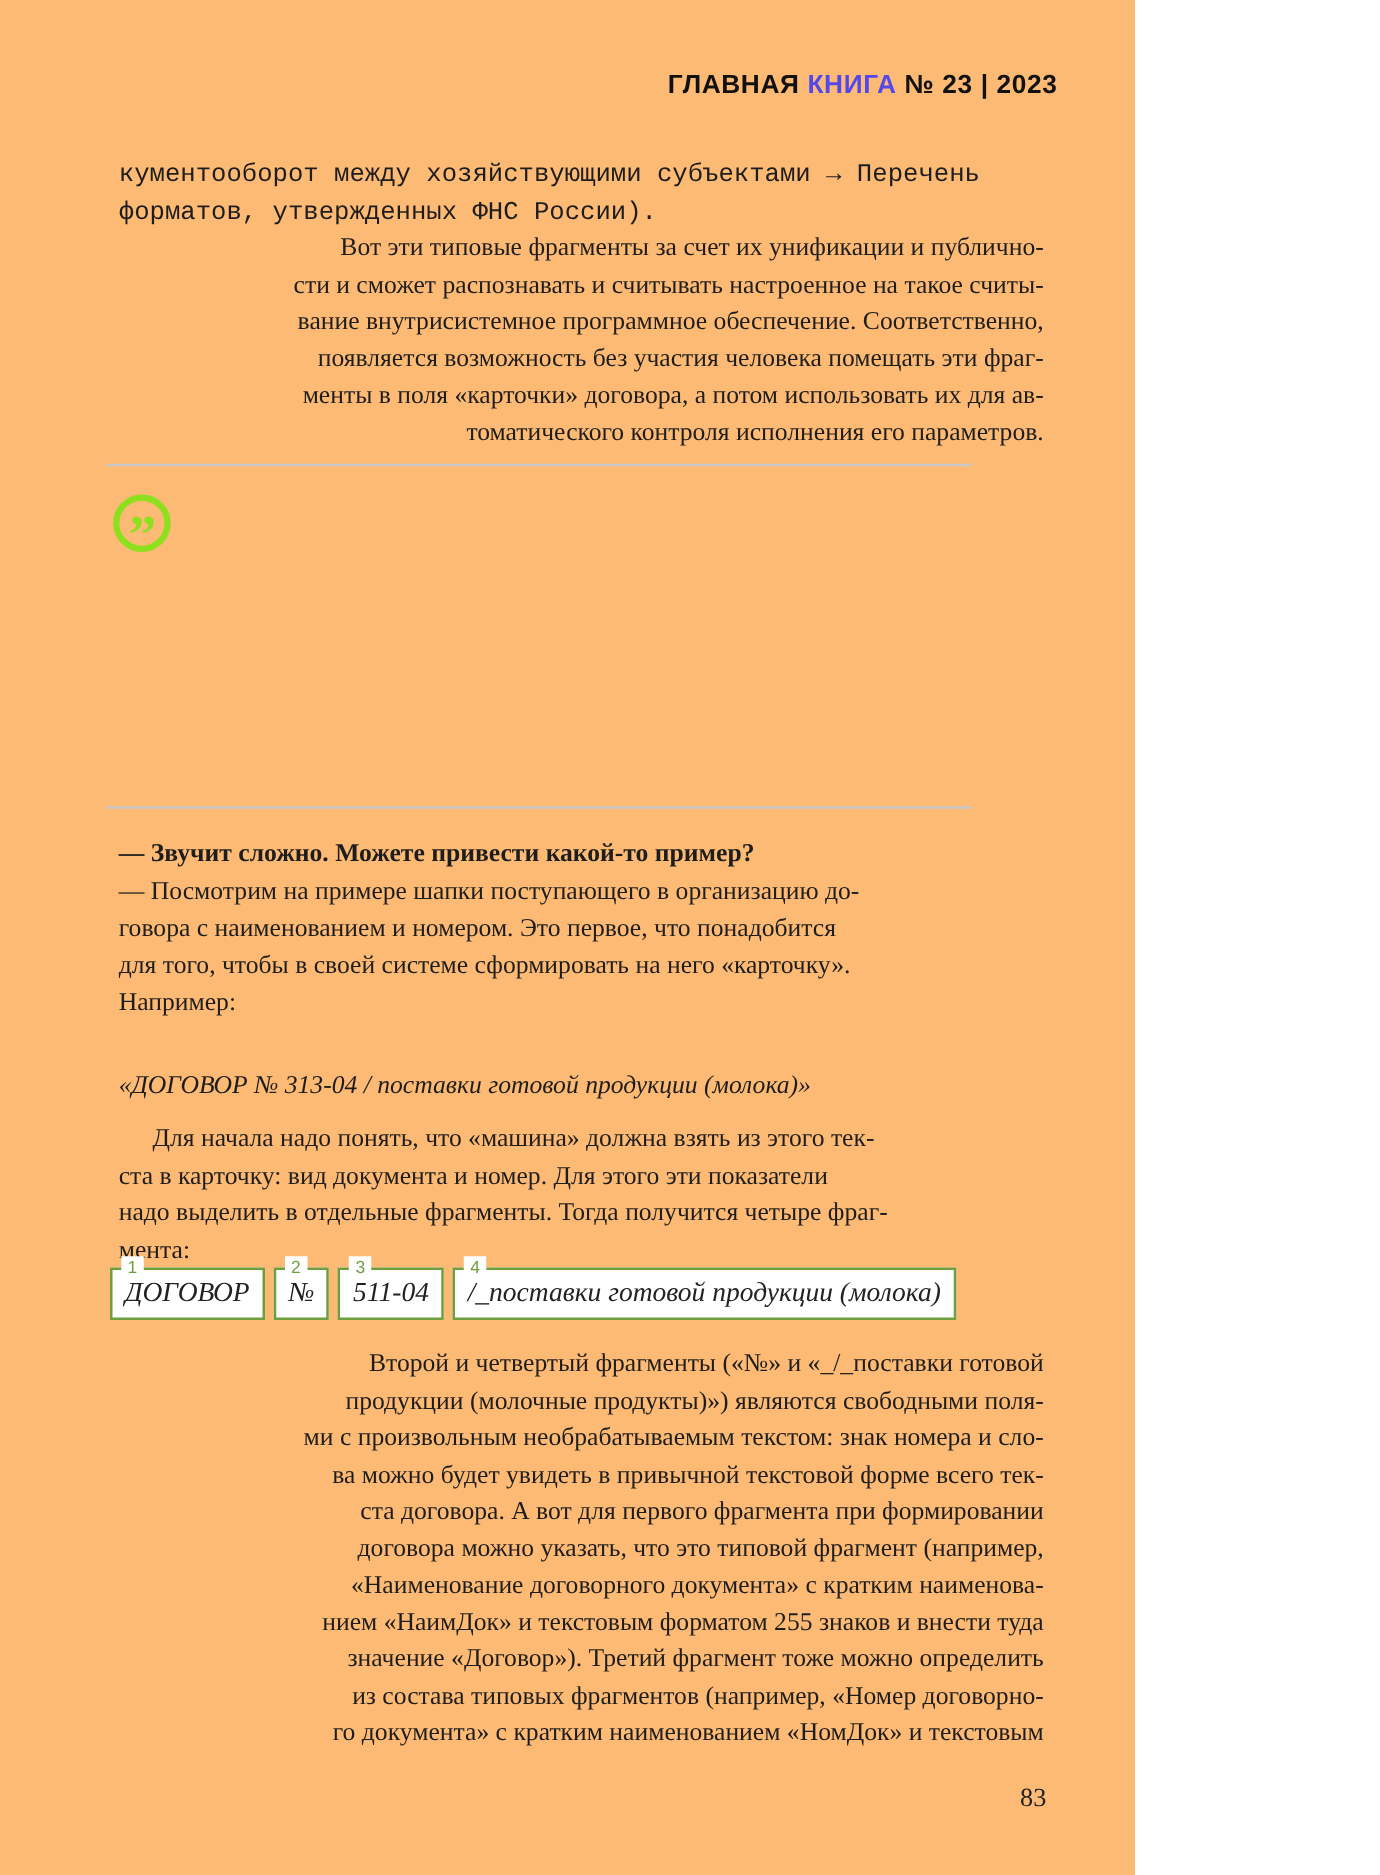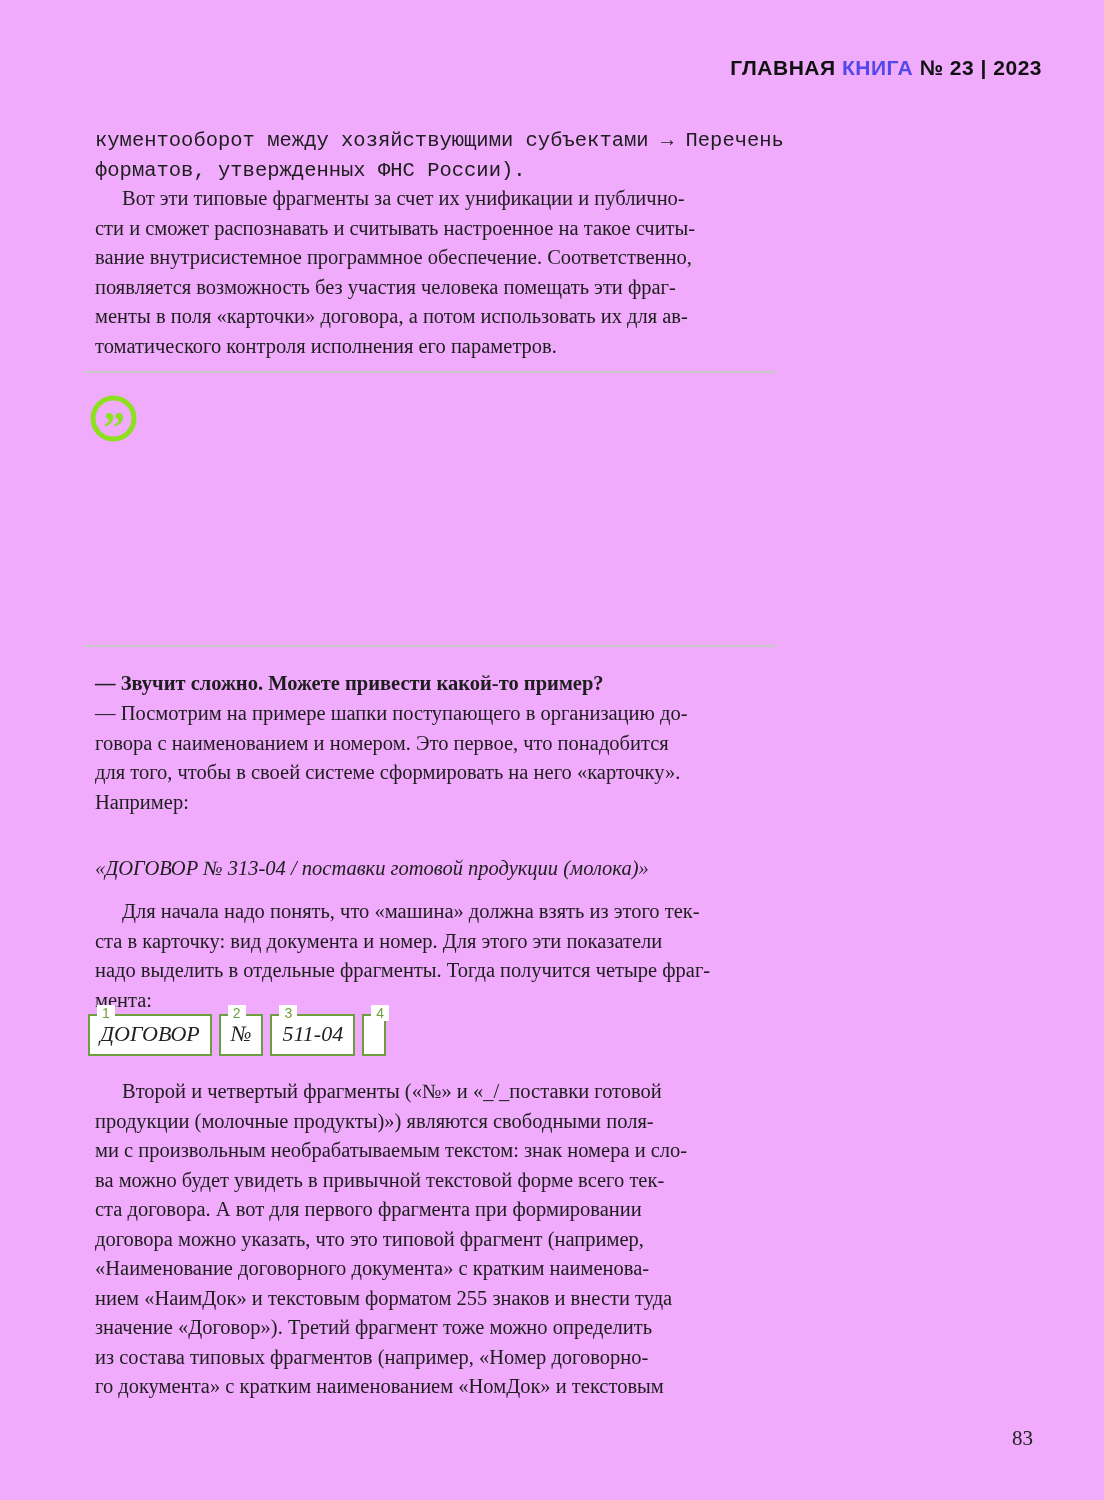--- a/index.html
+++ b/index.html
@@ -1,19 +1,19 @@
 <!DOCTYPE html>
 <html lang="ru"><head>
 <meta charset="utf-8">
 <style>
   html,body{margin:0;padding:0;background:#ffffff;}
   .page{
     position:relative;
-    width:1104px;height:1500px;
-    background:#f0abfc;
+    width:908px;height:1500px;
+    background:#fdba74;
     font-family:"Liberation Serif", serif;
     color:#1d1d1d;
     overflow:hidden;
   }
   
   .running-head{
     position:absolute;top:56px;right:62px;
     font-family:"Liberation Sans", sans-serif;
     font-weight:bold;font-size:21px;letter-spacing:0.5px;
     color:#111;white-space:nowrap;
@@ -75,21 +75,21 @@
 
   <div class="running-head">
     <span>ГЛАВНАЯ</span>
     <span class="accent">КНИГА</span>
     <span>№ 23 | 2023</span>
   </div>
 
   <div class="para" style="top:126px;font-family:Liberation Mono, monospace;">кументооборот между хозяйствующими субъектами → Перечень
 форматов, утвержденных ФНС России).</div>
 
-  <div class="para indent" style="top:184px;">Вот эти типовые фрагменты за счет их унификации и публично-
+  <div class="para indent" style="top:184px;text-align:right;">Вот эти типовые фрагменты за счет их унификации и публично-
 сти и сможет распознавать и считывать настроенное на такое считы-
 вание внутрисистемное программное обеспечение. Соответственно,
 появляется возможность без участия человека помещать эти фраг-
 менты в поля «карточки» договора, а потом использовать их для ав-
 томатического контроля исполнения его параметров.</div>
 
   <div class="rule" style="top:371px;"></div>
 
   <span class="quote-icon">
     <svg width="47" height="47" viewBox="0 0 47 47">
@@ -123,24 +123,25 @@
     <div class="frag-box">
       <span class="frag-num">2</span>
       <span>№</span>
     </div>
     <div class="frag-box">
       <span class="frag-num">3</span>
       <span>511-04</span>
     </div>
     <div class="frag-box">
       <span class="frag-num">4</span>
+      <span>/_поставки готовой продукции (молока)</span>
     </div>
   </div>
 
-  <div class="para indent" style="top:1077px;">Второй и четвертый фрагменты («№» и «_/_поставки готовой
+  <div class="para indent" style="top:1077px;text-align:right;">Второй и четвертый фрагменты («№» и «_/_поставки готовой
 продукции (молочные продукты)») являются свободными поля-
 ми с произвольным необрабатываемым текстом: знак номера и сло-
 ва можно будет увидеть в привычной текстовой форме всего тек-
 ста договора. А вот для первого фрагмента при формировании
 договора можно указать, что это типовой фрагмент (например,
 «Наименование договорного документа» с кратким наименова-
 нием «НаимДок» и текстовым форматом 255 знаков и внести туда
 значение «Договор»). Третий фрагмент тоже можно определить
 из состава типовых фрагментов (например, «Номер договорно-
 го документа» с кратким наименованием «НомДок» и текстовым</div>

